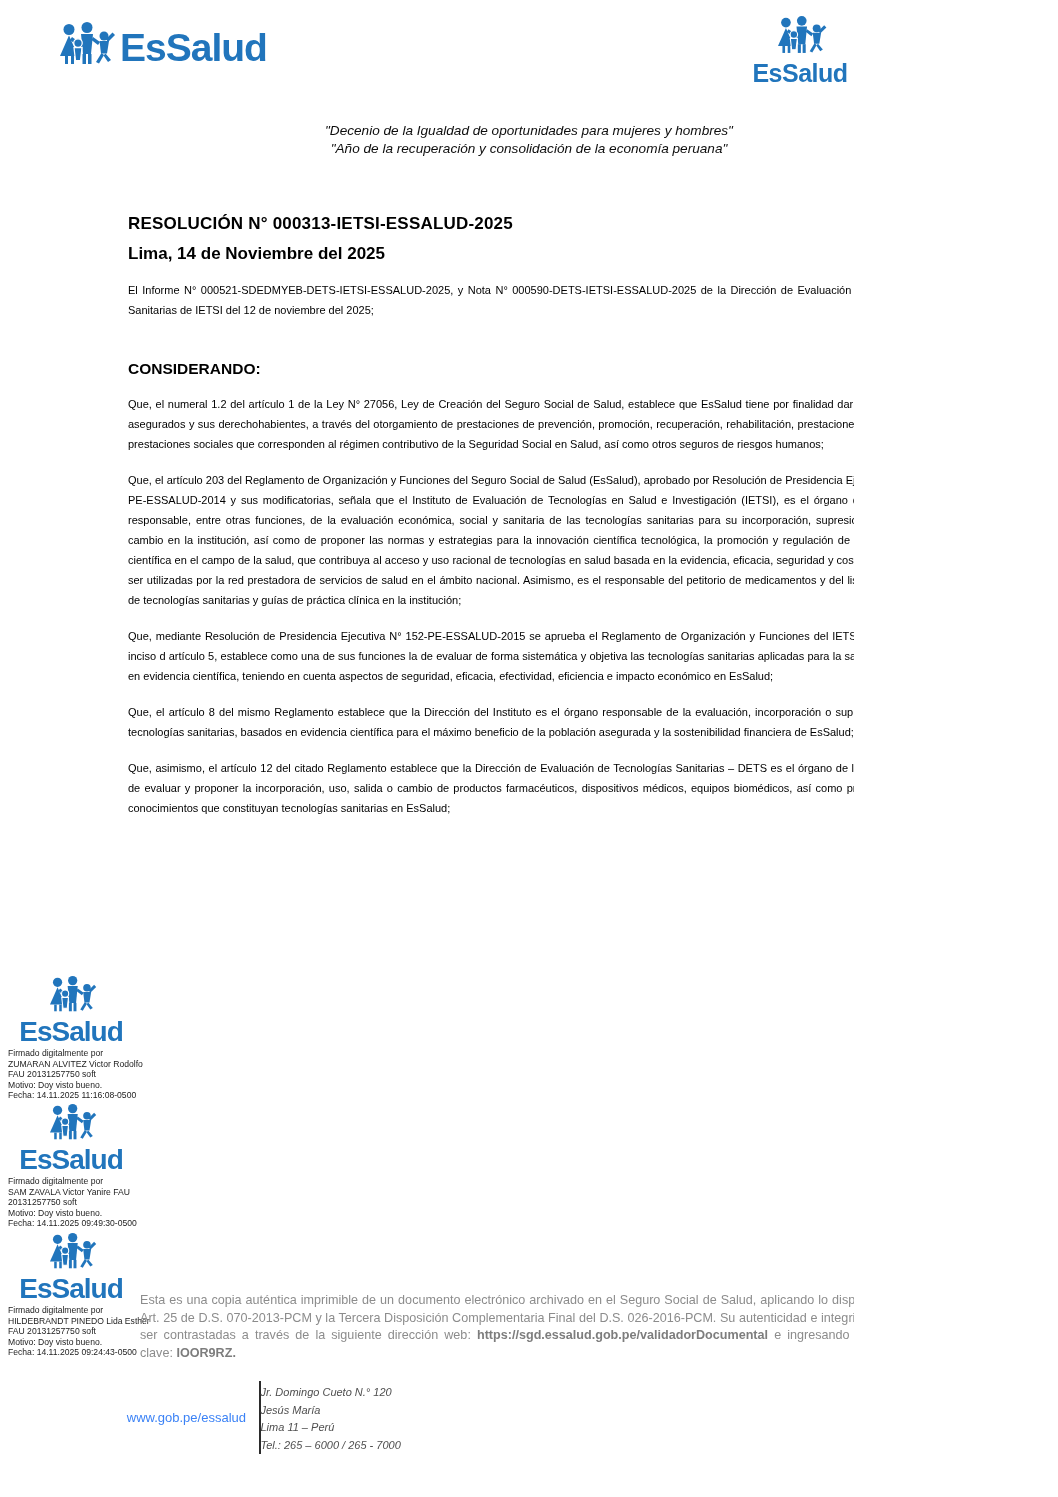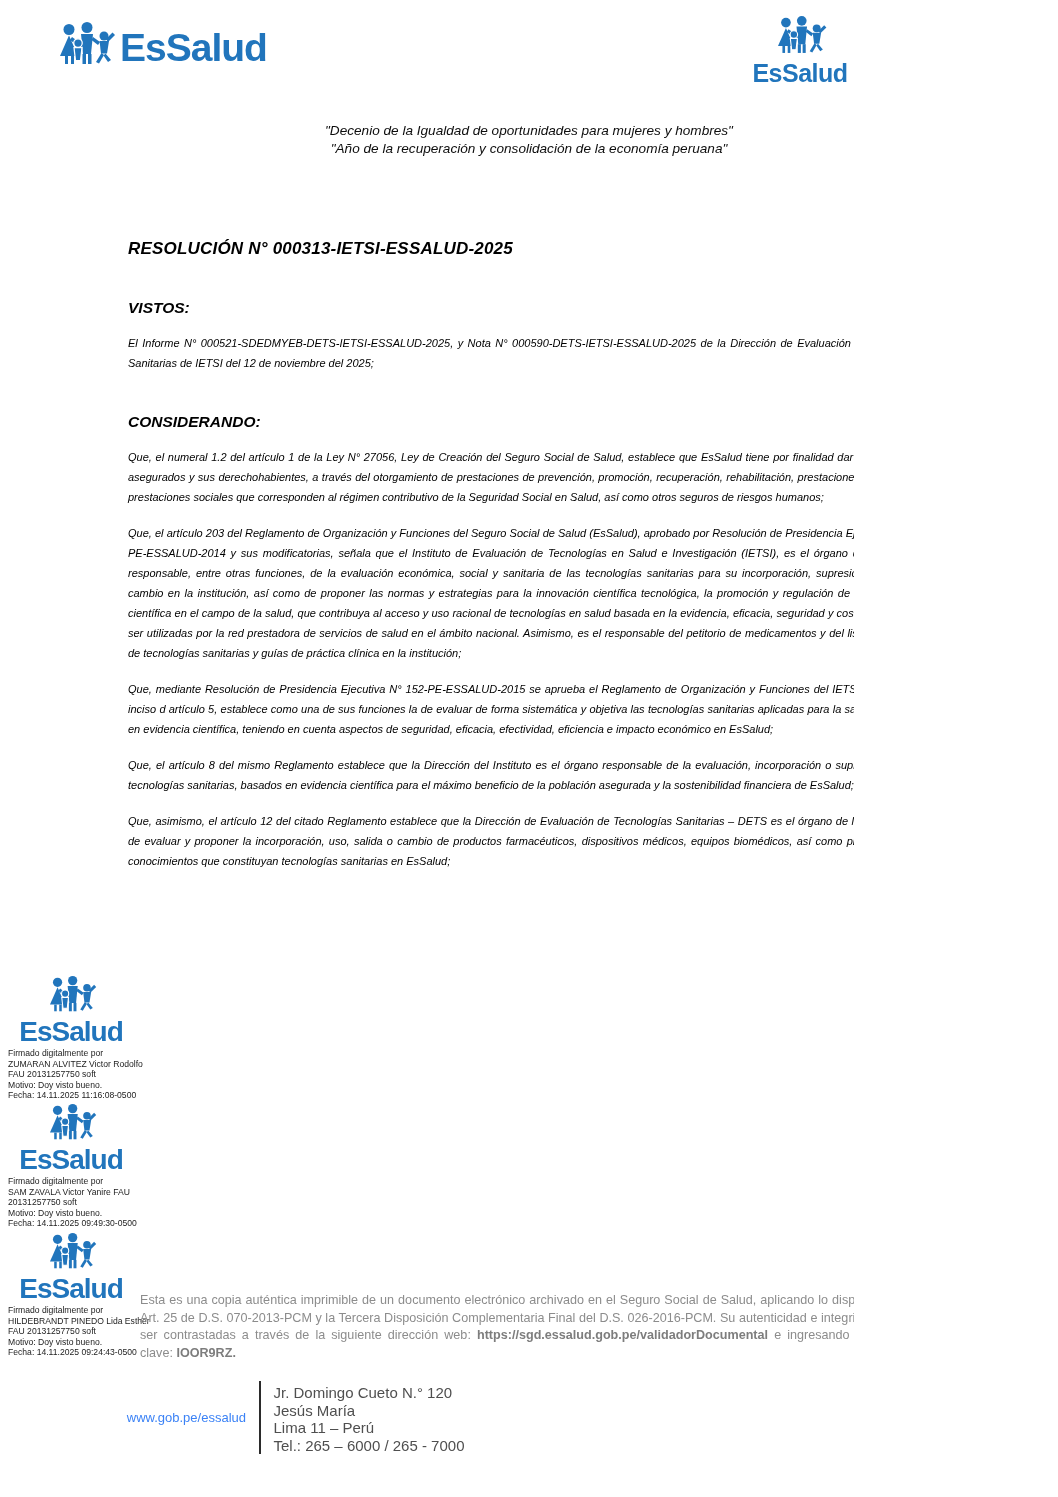--- a/index.html
+++ b/index.html
@@ -22,21 +22,21 @@
 
   
   .sig-top { position:absolute; left:875px; top:22px; width:178px;
     font-size:9.6px; line-height:12.6px; color:#3b3b3b; }
 
   
   .quotes { position:absolute; left:128px; top:122px; width:802px; text-align:center;
     font-style:italic; font-size:13.6px; line-height:18px; color:#0d0d0d; }
 
   
-  .main { position:absolute; left:128px; top:239px; width:803px;font-style:italic; }
+  .main { position:absolute; left:128px; top:214px; width:803px; }
   .title { font-size:17px; font-weight:bold; letter-spacing:0.2px; }
   .date  { font-size:17px; font-weight:bold; margin-top:10px; }
   .heading { font-size:15.5px; font-weight:bold; margin-top:40px; }
   .heading.h2 { }
   .para { font-size:11px; line-height:20px; text-align:justify; margin-top:16px; }
 
   
   .stamp { position:absolute; left:8px; width:126px; }
   .stamp-1 { top:976px; } .stamp-2 { top:1104px; } .stamp-3 { top:1233px; }
   .stamp svg { width:56px; height:42px; display:block; margin:0 auto; }
@@ -47,21 +47,21 @@
   
   .auth { position:absolute; left:140px; top:1292px; width:782px;
     font-size:12.6px; line-height:17.6px; color:#8c8c8c; text-align:justify; }
   .auth b { color:#7d7d7d; }
 
   
   .bottom { position:absolute; left:118px; top:1381px; display:flex; align-items:stretch; }
   .website { width:128px; display:flex; align-items:center; justify-content:flex-end;
     padding-right:13px; font-size:13px; color:#3b82f6; }
   .vline { width:1.5px; background:#2b2b2b; }
-  .address { padding-left:13px; padding-top:3px; font-size:15px; line-height:17.6px; color:#4f4f4f; }
+  .address { padding-top:3px; font-size:11px; line-height:17.6px; color:#4f4f4f;font-style:italic; }
 </style>
 </head>
 <body>
 
 <svg width="0" height="0" style="position:absolute" aria-hidden="true">
   <symbol id="family-icon" viewBox="0 0 132 100">
     <g fill="currentColor">
       <circle cx="34" cy="15" r="11"></circle>
       <path d="M34 27 L16 68 H52 Z"></path>
       <rect x="26" y="68" width="6" height="16"></rect>
@@ -111,22 +111,22 @@
     <div>Fecha: 14.12.2025 11:19:16-0500</div>
   </div>
 
   <div class="quotes">
     <div>"Decenio de la Igualdad de oportunidades para mujeres y hombres"</div>
     <div>"Año de la recuperación y consolidación de la economía peruana"</div>
   </div>
 
   <div class="main">
     <div class="title">RESOLUCIÓN N° 000313-IETSI-ESSALUD-2025</div>
+    <div class="date">Lima, 14 de Noviembre del 2025</div>
 
-    <div class="heading">VISTOS:</div>
     <div class="para">El Informe N° 000521-SDEDMYEB-DETS-IETSI-ESSALUD-2025, y Nota N° 000590-DETS-IETSI-ESSALUD-2025 de la Dirección de Evaluación de Tecnologías Sanitarias de IETSI del 12 de noviembre del 2025;</div>
 
     <div class="heading h2">CONSIDERANDO:</div>
     <div class="para">Que, el numeral 1.2 del artículo 1 de la Ley N° 27056, Ley de Creación del Seguro Social de Salud, establece que EsSalud tiene por finalidad dar cobertura a los asegurados y sus derechohabientes, a través del otorgamiento de prestaciones de prevención, promoción, recuperación, rehabilitación, prestaciones económicas y prestaciones sociales que corresponden al régimen contributivo de la Seguridad Social en Salud, así como otros seguros de riesgos humanos;</div>
     <div class="para">Que, el artículo 203 del Reglamento de Organización y Funciones del Seguro Social de Salud (EsSalud), aprobado por Resolución de Presidencia Ejecutiva N° 656-PE-ESSALUD-2014 y sus modificatorias, señala que el Instituto de Evaluación de Tecnologías en Salud e Investigación (IETSI), es el órgano desconcentrado responsable, entre otras funciones, de la evaluación económica, social y sanitaria de las tecnologías sanitarias para su incorporación, supresión, utilización o cambio en la institución, así como de proponer las normas y estrategias para la innovación científica tecnológica, la promoción y regulación de la investigación científica en el campo de la salud, que contribuya al acceso y uso racional de tecnologías en salud basada en la evidencia, eficacia, seguridad y costo efectividad, a ser utilizadas por la red prestadora de servicios de salud en el ámbito nacional. Asimismo, es el responsable del petitorio de medicamentos y del listado de bienes de tecnologías sanitarias y guías de práctica clínica en la institución;</div>
     <div class="para">Que, mediante Resolución de Presidencia Ejecutiva N° 152-PE-ESSALUD-2015 se aprueba el Reglamento de Organización y Funciones del IETSI, el cual, en el inciso d artículo 5, establece como una de sus funciones la de evaluar de forma sistemática y objetiva las tecnologías sanitarias aplicadas para la salud, basándose en evidencia científica, teniendo en cuenta aspectos de seguridad, eficacia, efectividad, eficiencia e impacto económico en EsSalud;</div>
     <div class="para">Que, el artículo 8 del mismo Reglamento establece que la Dirección del Instituto es el órgano responsable de la evaluación, incorporación o supresión y uso de tecnologías sanitarias, basados en evidencia científica para el máximo beneficio de la población asegurada y la sostenibilidad financiera de EsSalud;</div>
     <div class="para">Que, asimismo, el artículo 12 del citado Reglamento establece que la Dirección de Evaluación de Tecnologías Sanitarias – DETS es el órgano de línea encargado de evaluar y proponer la incorporación, uso, salida o cambio de productos farmacéuticos, dispositivos médicos, equipos biomédicos, así como procedimientos y conocimientos que constituyan tecnologías sanitarias en EsSalud;</div>
   </div>
 

